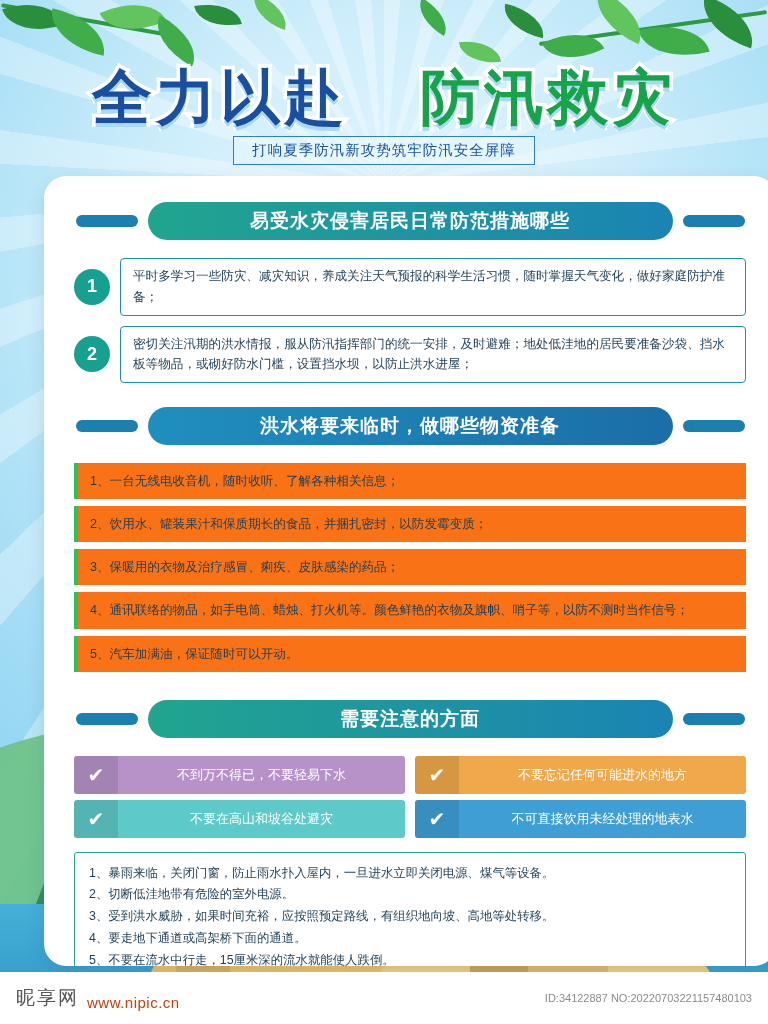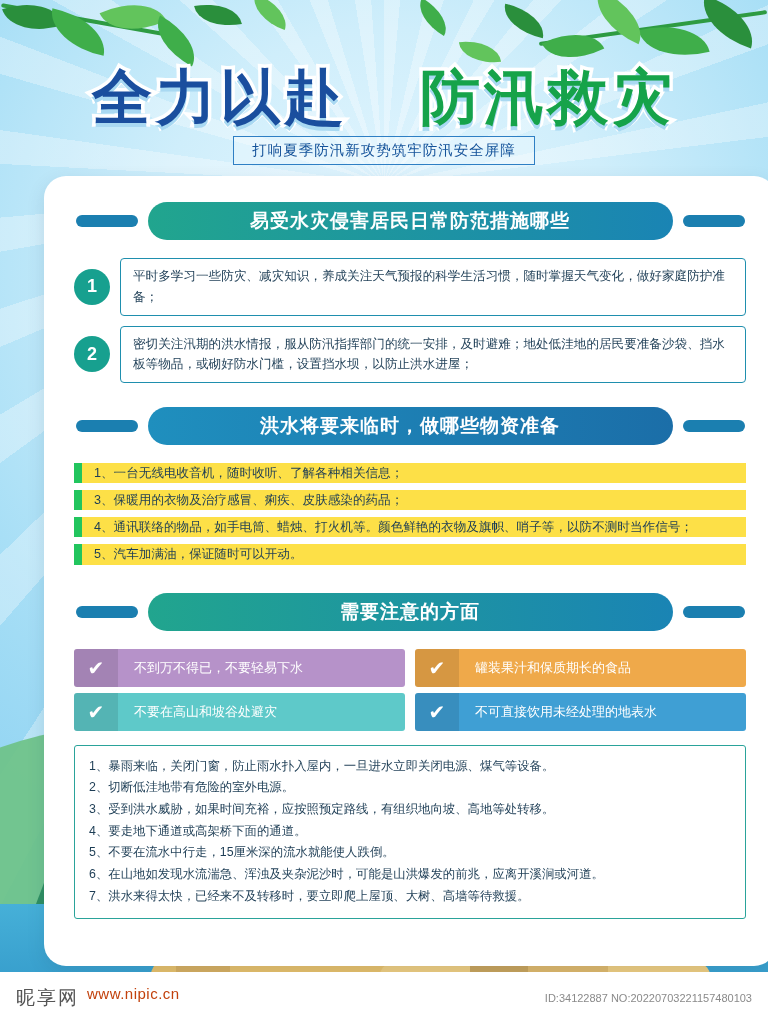--- a/index.html
+++ b/index.html
@@ -146,65 +146,65 @@
   .num-box {
     flex:1 1 auto;
     border:1px solid #1f8fae;
     border-radius:4px;
     padding:7px 12px;
     font-size:12.6px; line-height:1.65; color:#1d3d55;
   }
 
   
   .bar {
-    background:#fde047;
-    border-left:8px solid #22c55e;
-    padding:0 12px;
+    background:#f97316;
+    border-left:4px solid #22c55e;
+    padding:8px 12px;
     margin-bottom:7px;
     font-size:12.6px; line-height:1.6; color:#1d3d55;
   }
 
   
   .notice-grid {
     display:grid; grid-template-columns:1fr 1fr; gap:6px 10px;
     margin-bottom:14px;
   }
   .notice {
     display:flex; align-items:center; height:38px;
     border-radius:3px; overflow:hidden;
     color:#fff; font-size:13px;
   }
   .notice .chk {
     flex:0 0 44px; height:100%;
     display:flex; align-items:center; justify-content:center;
     font-size:20px; color:#fff;
     background:rgba(0,0,0,0.10);
   }
-  .notice .txt { flex:1; text-align:left; padding:0 16px; }
+  .notice .txt { flex:1; text-align:center; padding:0 16px; }
   .n-purple { background:#b692c9; }
   .n-orange { background:#efa94a; }
   .n-cyan   { background:#5ec9c9; }
   .n-blue   { background:#3f9fd4; }
 
   .final-box {
     border:1px solid #2aa39a;
     border-radius:3px;
     padding:10px 14px;
     font-size:12.4px; line-height:1.75; color:#1d3d55;
   }
   .final-box p { margin:0; }
 
   
   .footer {
     position:absolute; left:0; right:0; bottom:0; height:52px;
     background:#ffffff;
     display:flex; align-items:center; justify-content:space-between;
     padding:0 16px;
   }
-  .brand { display:flex; align-items:flex-start; gap:8px; }
+  .brand { display:flex; align-items:flex-end; gap:8px; }
   .brand-cn { font-size:19px; color:#555; letter-spacing:2px; }
   .brand-url { font-size:15px; color:#c2410c; letter-spacing:.5px;}
   .footer-id { font-size:11px; color:#8a8a8a; }
 </style>
 </head>
 <body>
 
 <div class="bg">
   <div class="rays"></div>
 
@@ -263,34 +263,35 @@
     <div class="num-box">平时多学习一些防灾、减灾知识，养成关注天气预报的科学生活习惯，随时掌握天气变化，做好家庭防护准备；</div>
   </div>
   <div class="num-item">
     <div class="num-circle">2</div>
     <div class="num-box">密切关注汛期的洪水情报，服从防汛指挥部门的统一安排，及时避难；地处低洼地的居民要准备沙袋、挡水板等物品，或砌好防水门槛，设置挡水坝，以防止洪水进屋；</div>
   </div>
 
   <div class="ribbon blue" style="margin-top:24px;">洪水将要来临时，做哪些物资准备</div>
 
   <div class="bar">1、一台无线电收音机，随时收听、了解各种相关信息；</div>
+  <div class="bar">2、饮用水、罐装果汁和保质期长的食品，并捆扎密封，以防发霉变质；</div>
   <div class="bar">3、保暖用的衣物及治疗感冒、痢疾、皮肤感染的药品；</div>
   <div class="bar">4、通讯联络的物品，如手电筒、蜡烛、打火机等。颜色鲜艳的衣物及旗帜、哨子等，以防不测时当作信号；</div>
   <div class="bar">5、汽车加满油，保证随时可以开动。</div>
 
   <div class="ribbon teal" style="margin-top:28px;">需要注意的方面</div>
 
   <div class="notice-grid">
     <div class="notice n-purple">
       <div class="chk">✔</div>
       <div class="txt">不到万不得已，不要轻易下水</div>
     </div>
     <div class="notice n-orange">
       <div class="chk">✔</div>
-      <div class="txt">罐装果汁和保质期长的食品</div>
+      <div class="txt">不要忘记任何可能进水的地方</div>
     </div>
     <div class="notice n-cyan">
       <div class="chk">✔</div>
       <div class="txt">不要在高山和坡谷处避灾</div>
     </div>
     <div class="notice n-blue">
       <div class="chk">✔</div>
       <div class="txt">不可直接饮用未经处理的地表水</div>
     </div>
   </div>

